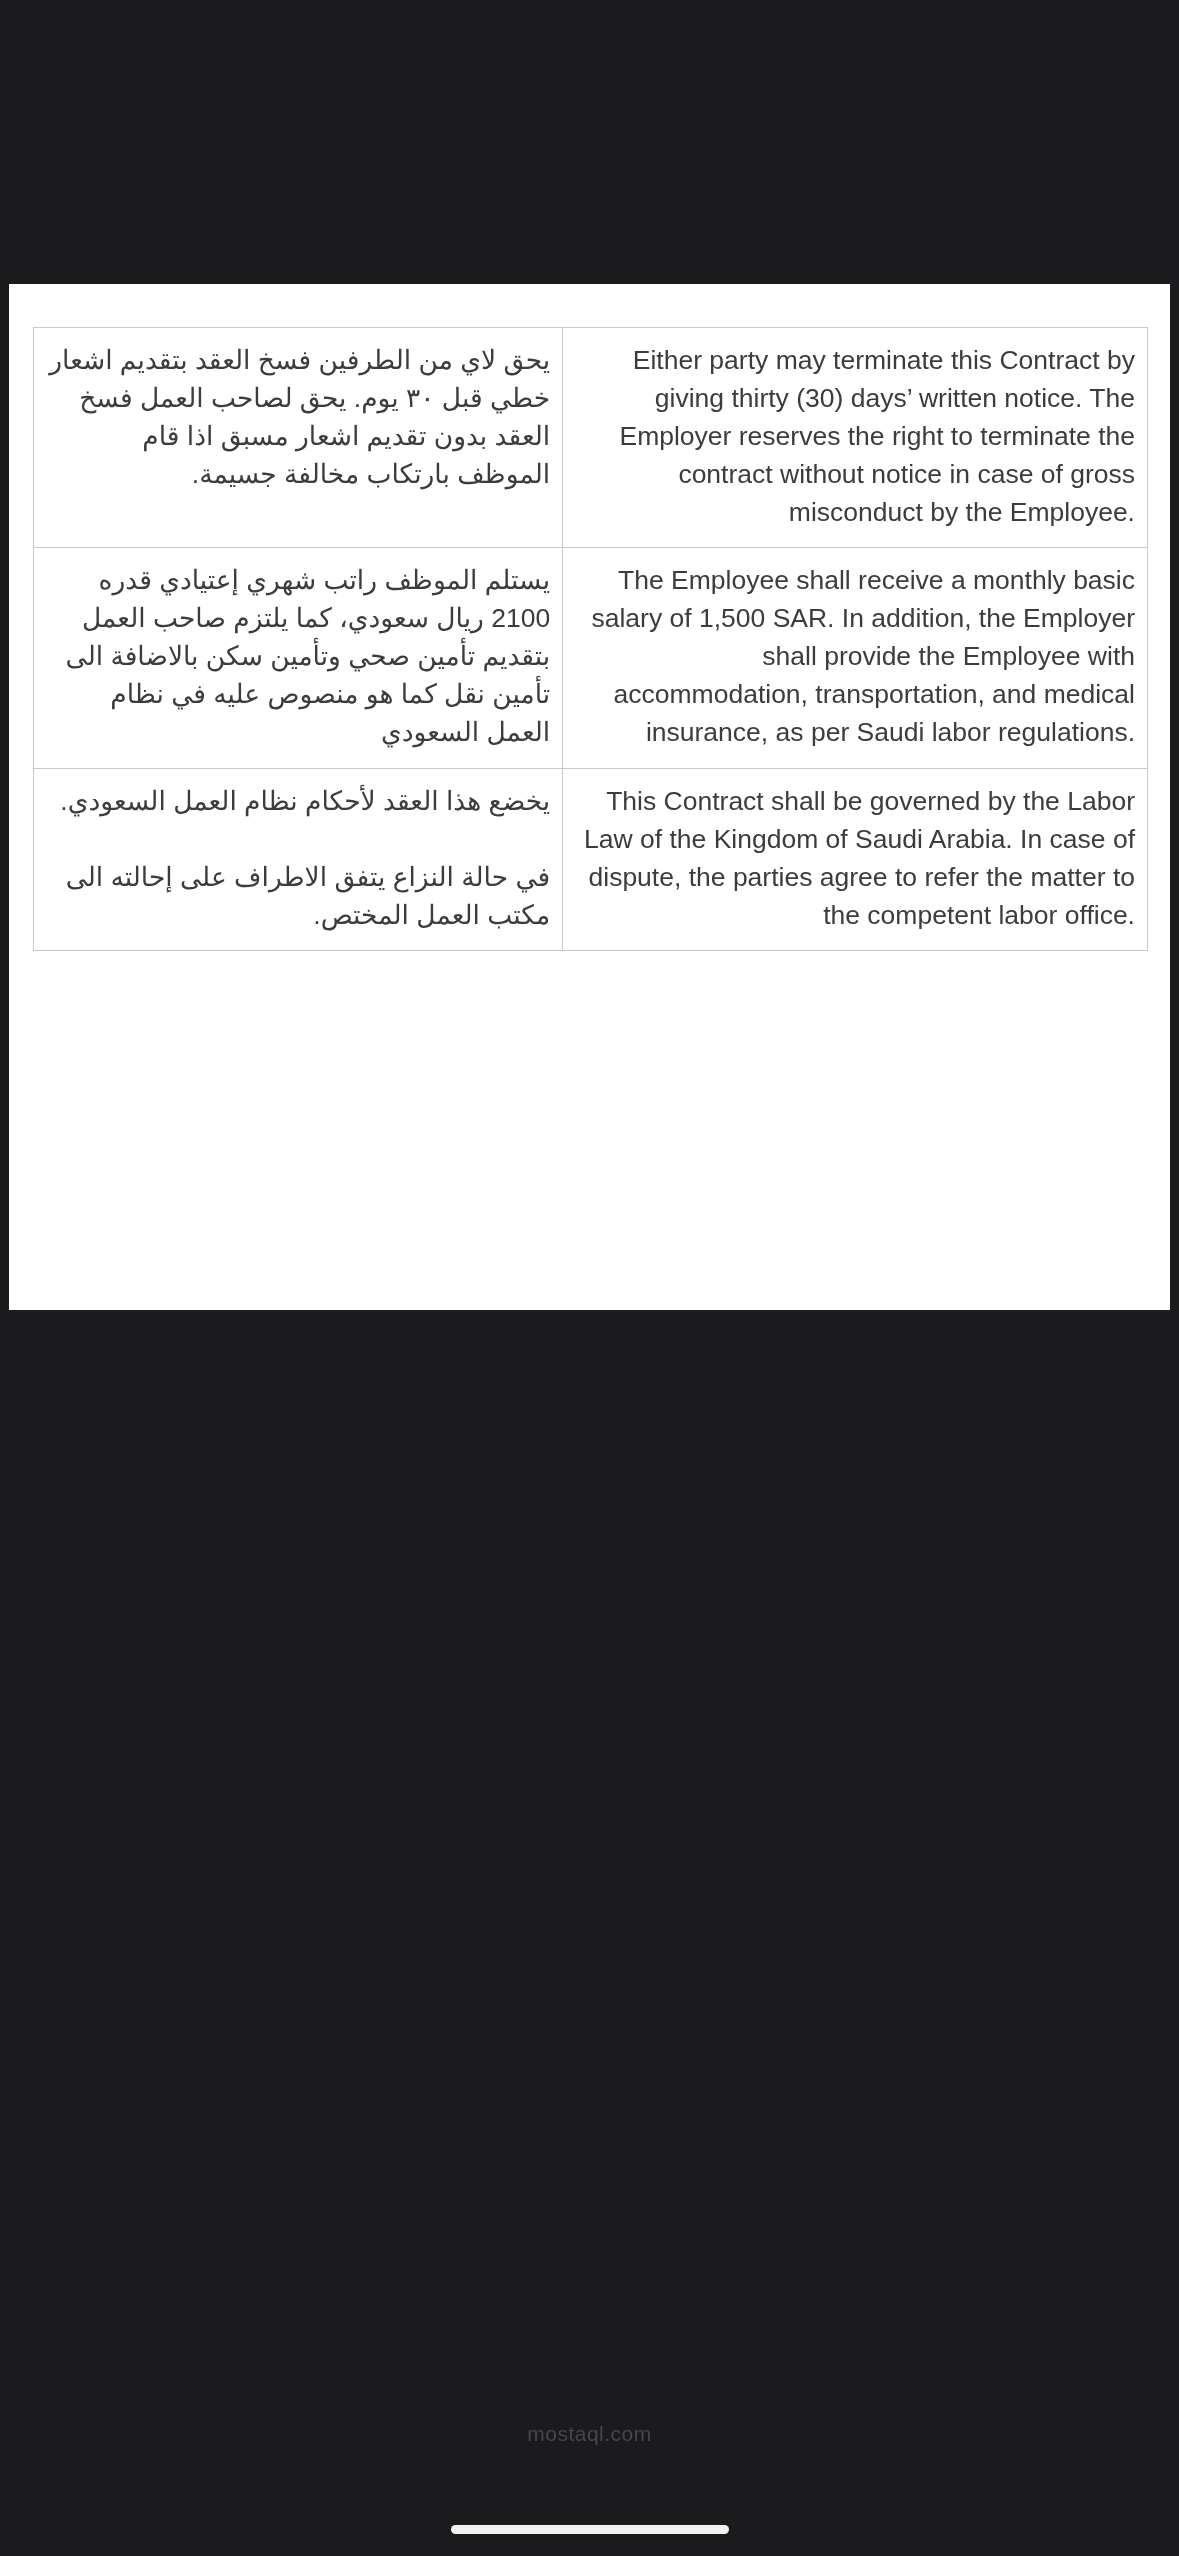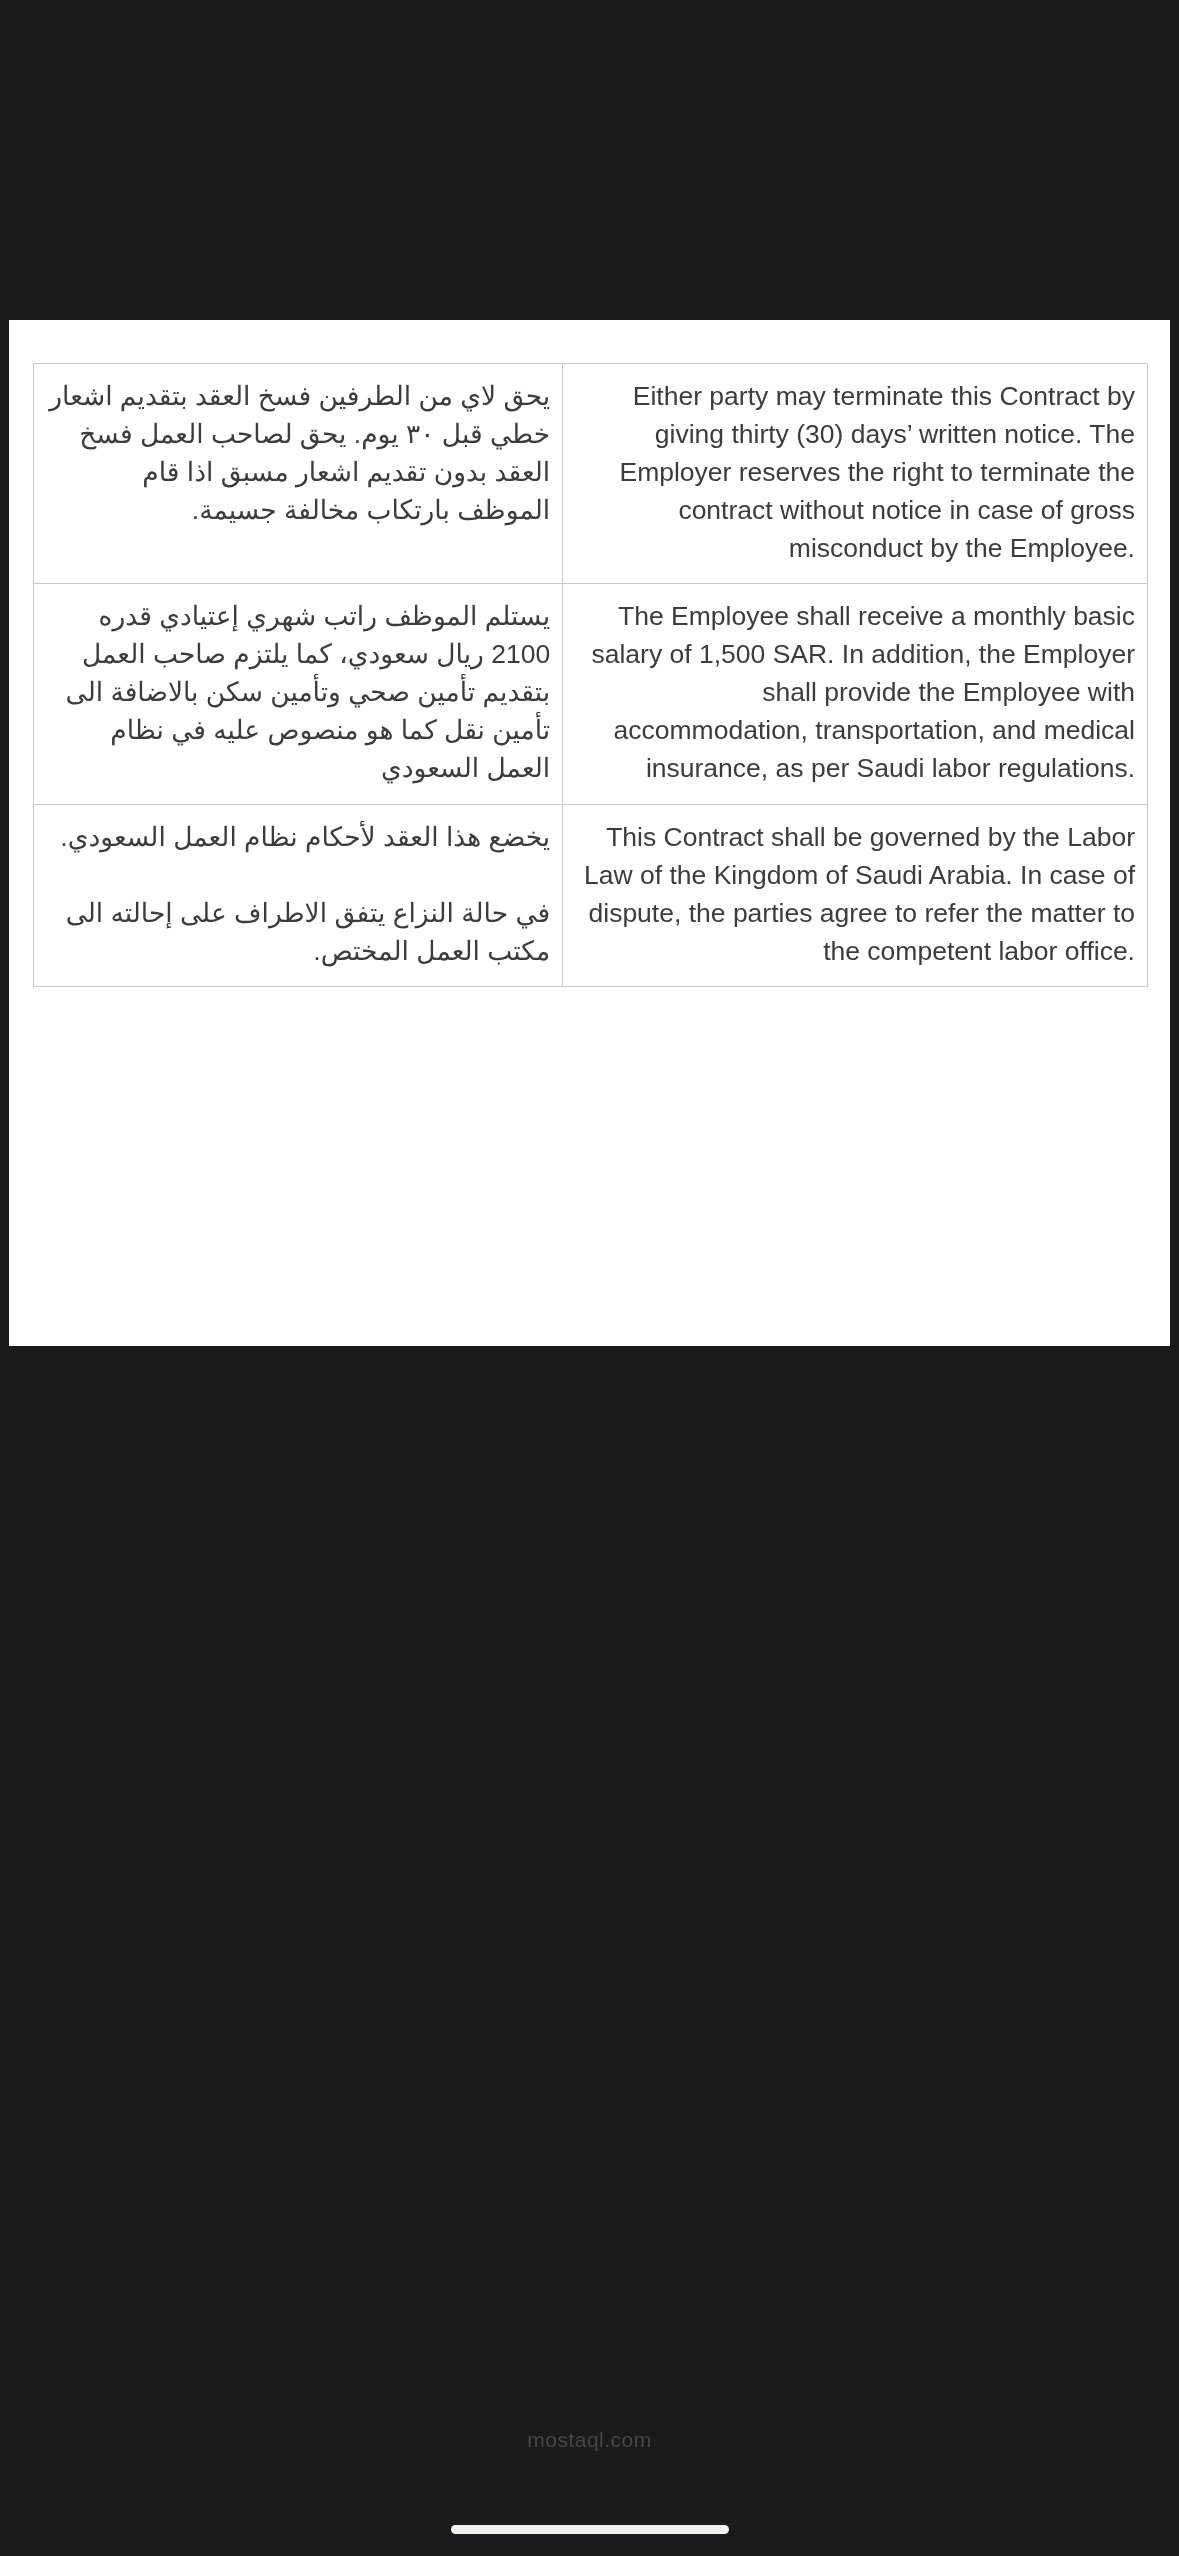--- a/index.html
+++ b/index.html
@@ -14,21 +14,20 @@
     width:1179px; height:2556px;
     background:#1b1b1d;
   }
 
   
   #page {
     position:absolute;
     left:9px; top:284px;
     width:1161px; height:1026px;
     background:#ffffff;
-    margin-top:36px;
   }
 
   
   #contract-table {
     position:absolute;
     left:24px; top:43px;
     width:1115px;
     border-collapse:collapse;
     table-layout:fixed;
   }
@@ -64,21 +63,21 @@
     user-select:none;
   }
   #wm-logo {
     font-size:44px;
     line-height:1;
     letter-spacing:1px;
     direction:rtl;
     color:#4d4d50;
   }
   #wm-url {
-    margin-top:14px;
+    margin-top:8px;
     font-size:21px;
     letter-spacing:0.5px;
     color:#47474a;
   }
 
   
   #home-indicator {
     position:absolute;
     left:50%; transform:translateX(-50%);
     bottom:22px;

